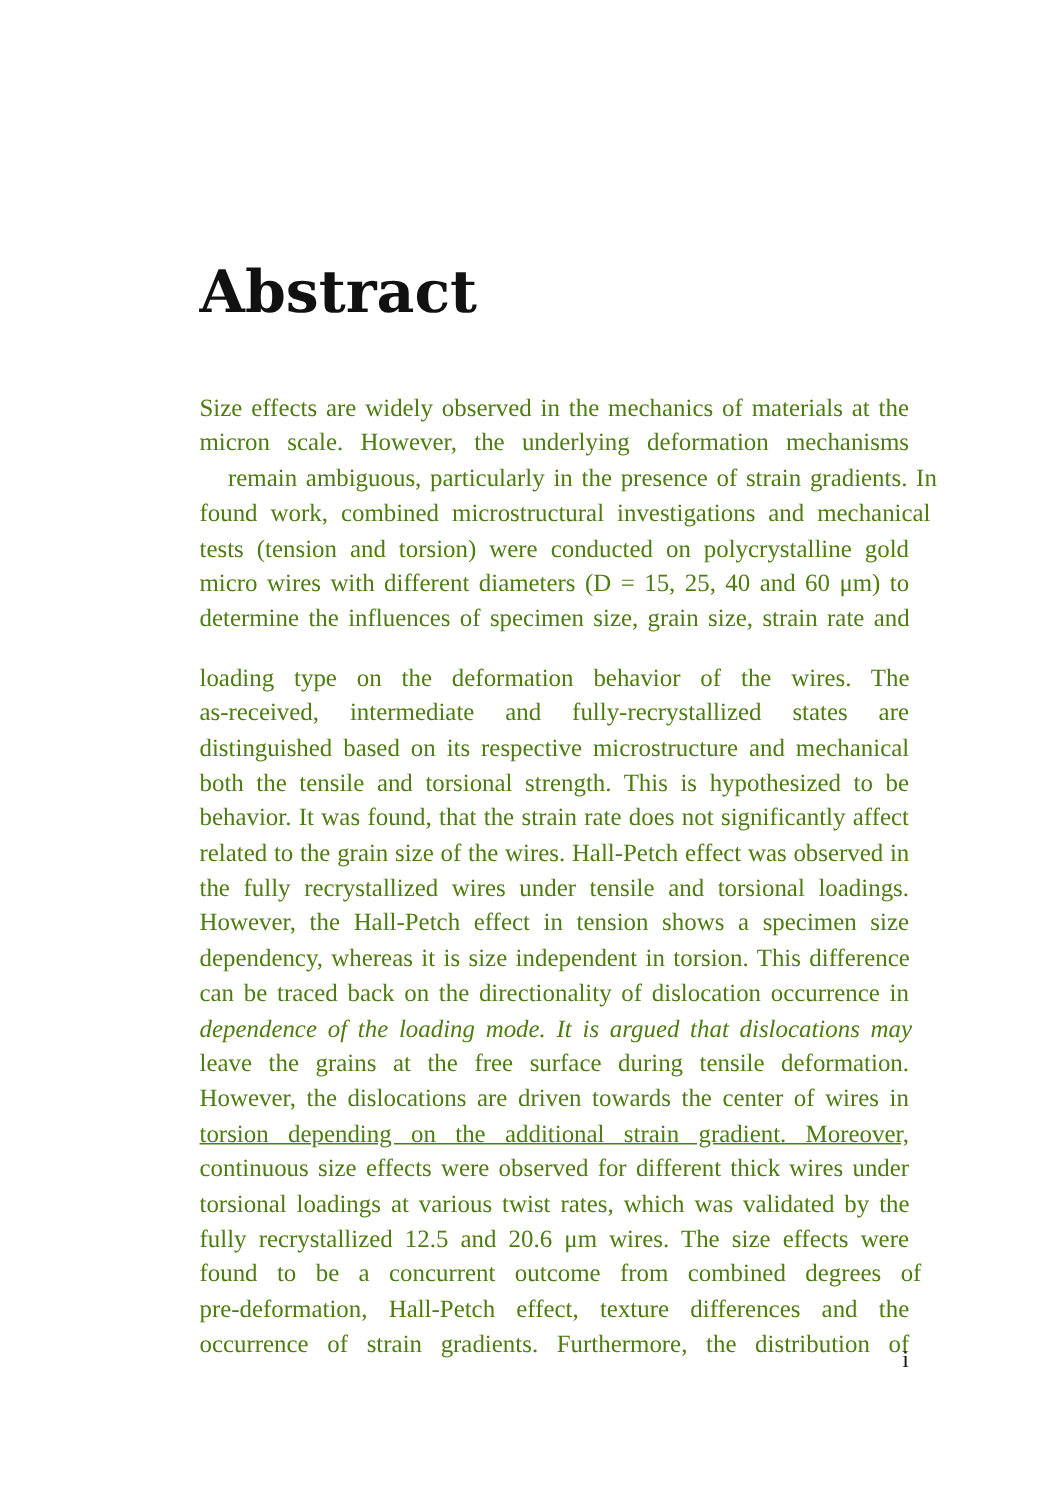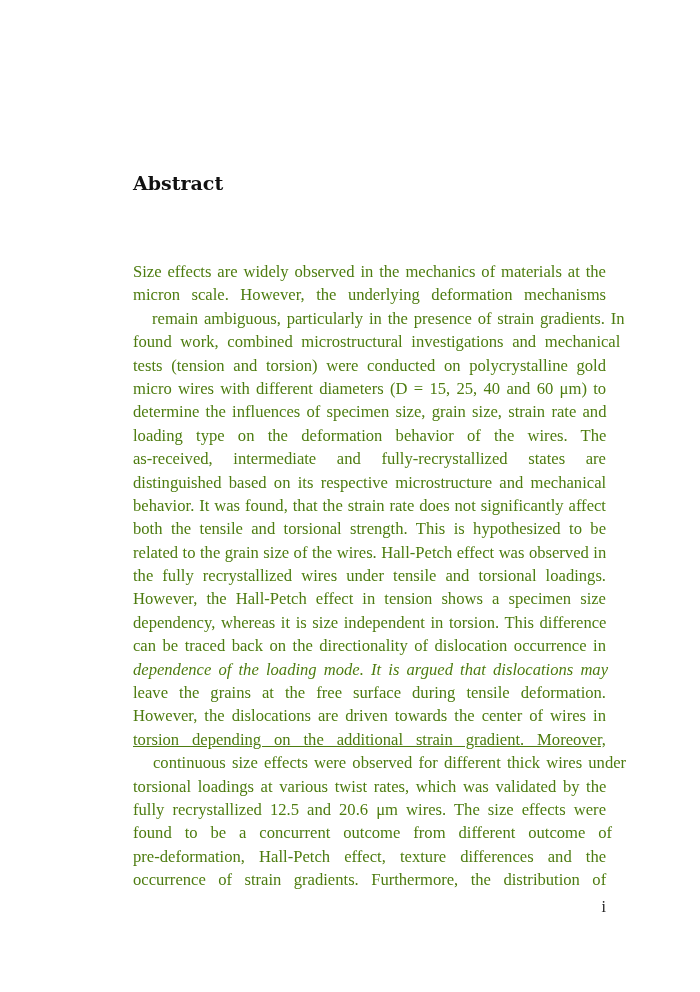--- a/index.html
+++ b/index.html
@@ -1,21 +1,21 @@
 <!DOCTYPE html>
 <html><head>
 <meta charset="utf-8">
 <style>
   html, body { margin: 0; padding: 0; background: #ffffff; }
   body { width: 700px; height: 992px; position: relative; overflow: hidden; }
   .page { position: absolute; left: 0; top: 0; width: 700px; height: 992px; background: #fff; }
   .title {
     position: absolute; left: 133px; top: 172px;
     font-family: "DejaVu Serif", serif; font-weight: bold;
-    font-size: 19px; color: #111; letter-spacing: 0px; margin: 0;
+    font-size: 39px; color: #111; letter-spacing: 0px; margin: 0;
   }
   .body {
     position: absolute; left: 133px; top: 260px; width: 473px;
     font-family: "Liberation Serif", serif; font-size: 16.6px;
     line-height: 23.4px; color: #4d7c0f; text-align: justify; margin: 0;
   }
   .line { display: block; text-align: justify; text-align-last: justify; white-space: nowrap; height: 23.4px; }
   .pagenum {
     position: absolute; left: 590px; top: 898px; width: 16px; text-align: right;
     font-family: "Liberation Serif", serif; font-size: 16px; color: #1a1a1a;
@@ -27,35 +27,35 @@
 <div class="page">
   <h1 class="title">Abstract</h1>
   <div class="body">
     <span class="line" style="white-space: nowrap; display: block; word-spacing: 1.72727px;">Size effects are widely observed in the mechanics of materials at the</span>
     <span class="line" style="white-space: nowrap; display: block; word-spacing: 7.33333px;">micron scale. However, the underlying deformation mechanisms</span>
     <span class="line" style="white-space: nowrap; display: block; word-spacing: 1.66667px; margin-left: 19px;">remain ambiguous, particularly in the presence of strain gradients. In</span>
     <span class="line" style="white-space: nowrap; display: block; word-spacing: 4.5px;">found work, combined microstructural investigations and mechanical</span>
     <span class="line" style="white-space: nowrap; display: block; word-spacing: 4.5px;">tests (tension and torsion) were conducted on polycrystalline gold</span>
     <span class="line" style="white-space: nowrap; display: block; word-spacing: 2.15385px;">micro wires with different diameters (D = 15, 25, 40 and 60 μm) to</span>
     <span class="line" style="white-space: nowrap; display: block; word-spacing: 2.1px;">determine the influences of specimen size, grain size, strain rate and</span>
-    <span class="line" style="white-space: nowrap; display: block; word-spacing: 9.11111px;">loading type on the deformation behavior of the wires. The</span>
+    <span class="line" style="white-space: nowrap; display: block; word-spacing: 9.11111px; margin-top: 16px;">loading type on the deformation behavior of the wires. The</span>
     <span class="line" style="white-space: nowrap; display: block; word-spacing: 16.4px;">as-received, intermediate and fully-recrystallized states are</span>
     <span class="line" style="white-space: nowrap; display: block; word-spacing: 3.14286px;">distinguished based on its respective microstructure and mechanical</span>
+    <span class="line" style="white-space: nowrap; display: block; word-spacing: 4.2px;">both the tensile and torsional strength. This is hypothesized to be</span>
     <span class="line" style="white-space: nowrap; display: block; word-spacing: 0.727273px;">behavior. It was found, that the strain rate does not significantly affect</span>
-    <span class="line" style="white-space: nowrap; display: block; word-spacing: 4.2px;">both the tensile and torsional strength. This is hypothesized to be</span>
     <span class="line" style="white-space: nowrap; display: block; word-spacing: 0.333333px;">related to the grain size of the wires. Hall-Petch effect was observed in</span>
     <span class="line" style="white-space: nowrap; display: block; word-spacing: 4.875px;">the fully recrystallized wires under tensile and torsional loadings.</span>
     <span class="line" style="white-space: nowrap; display: block; word-spacing: 4.88889px;">However, the Hall-Petch effect in tension shows a specimen size</span>
     <span class="line" style="white-space: nowrap; display: block; word-spacing: 1.44444px;">dependency, whereas it is size independent in torsion. This difference</span>
     <span class="line" style="white-space: nowrap; display: block; word-spacing: 2px;">can be traced back on the directionality of dislocation occurrence in</span>
     <span class="line" style="white-space: nowrap; display: block; word-spacing: 3px; font-style: italic;">dependence of the loading mode. It is argued that dislocations may</span>
     <span class="line" style="white-space: nowrap; display: block; word-spacing: 6.88889px;">leave the grains at the free surface during tensile deformation.</span>
     <span class="line" style="white-space: nowrap; display: block; word-spacing: 2.9px;">However, the dislocations are driven towards the center of wires in</span>
     <span class="line" style="white-space: nowrap; display: block; word-spacing: 8.71429px; text-decoration: underline;">torsion depending on the additional strain gradient. Moreover,</span>
-    <span class="line" style="white-space: nowrap; display: block; word-spacing: 2px; margin-left: 20px;">continuous size effects were observed for different thick wires under</span>
+    <span class="line" style="white-space: nowrap; display: block; word-spacing: 2px;">continuous size effects were observed for different thick wires under</span>
     <span class="line" style="white-space: nowrap; display: block; word-spacing: 2.5px;">torsional loadings at various twist rates, which was validated by the</span>
     <span class="line" style="white-space: nowrap; display: block; word-spacing: 3.9px;">fully recrystallized 12.5 and 20.6 μm wires. The size effects were</span>
-    <span class="line" style="white-space: nowrap; display: block; word-spacing: 8.77778px;">found to be a concurrent outcome from different outcome of</span>
+    <span class="line" style="white-space: nowrap; display: block; word-spacing: 8.77778px;">found to be a concurrent outcome from combined degrees of</span>
     <span class="line" style="white-space: nowrap; display: block; word-spacing: 10px;">pre-deformation, Hall-Petch effect, texture differences and the</span>
     <span class="line" style="white-space: nowrap; display: block; word-spacing: 8.28571px;">occurrence of strain gradients. Furthermore, the distribution of</span>
   </div>
   <div class="pagenum">i</div>
 </div>
 
 </body></html>

